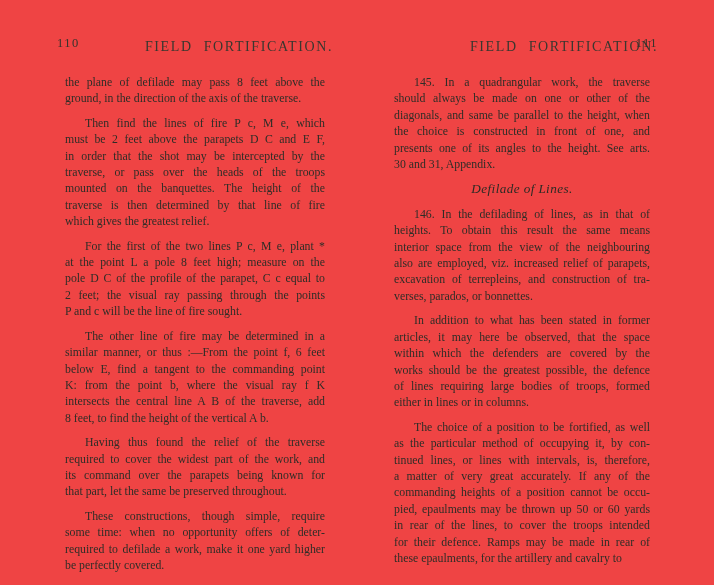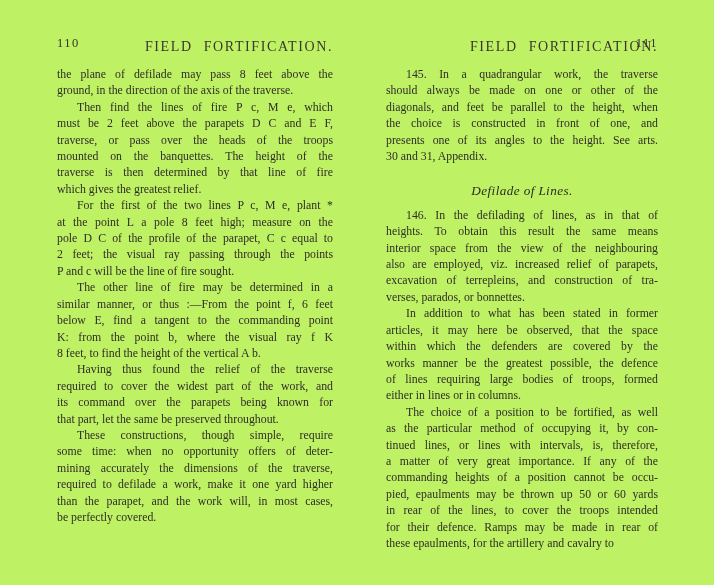--- a/index.html
+++ b/index.html
@@ -1,19 +1,19 @@
 <!DOCTYPE html>
 <html><head>
 <meta charset="utf-8">
 <style>
   html,body { margin:0; padding:0; background:#d8d2c4; }
   .spread {
     position:relative;
     width:714px; height:585px;
-    background:#bef264;
+    background:#ef4444;
     font-family:"Liberation Serif","DejaVu Serif",serif;
     color:#2f2d27;
     overflow:hidden;
   }
   .page { position:absolute; top:36px; }
   .page.left  { left:57px;  width:276px; }
   .page.right { left:386px; width:272px; }
 
   .page-header { position:relative; height:30px; }
   .pagenum {
@@ -23,36 +23,36 @@
   .pagenum.at-left  { left:0; }
   .pagenum.at-right { right:0; }
   .running-head {
     position:absolute; top:2.5px; left:0; right:0;
     text-align:right;
     font-size:14px; letter-spacing:1.6px; word-spacing:6px;
     color:#3a372f;
   }
 
   .page-body { font-size:11.8px; line-height:16.4px; }
-  .para { margin:0; }
+  .para { margin:8px; }
   .line {
     text-align:justify;
     text-align-last:justify;
     min-height:16.4px;
   }
   .line.last   { text-align-last:left; }
   .line.indent { padding-left:20px; }
 
   .heading {
     font-style:italic;
     text-align:center;
     text-align-last:center;
     font-size:13.2px;
     letter-spacing:0.4px;
-    margin:19px 0 7px 0;
+    margin:9px 0 7px 0;
     color:#2d2b25;
   }
 </style>
 </head>
 <body>
 
 <div class="spread">
 
   <section class="page left">
     <header class="page-header">
@@ -60,92 +60,92 @@
       <span class="running-head">FIELD FORTIFICATION.</span>
     </header>
     <div class="page-body" id="left-body">
         <div class="para">
           <div class="line">the plane of defilade may pass 8 feet above the</div>
           <div class="line last">ground, in the direction of the axis of the traverse.</div>
         </div>
         <div class="para">
           <div class="line indent">Then find the lines of fire P c, M e, which</div>
           <div class="line">must be 2 feet above the parapets D C and E F,</div>
+          <div class="line">in order that the shot may be intercepted by the</div>
           <div class="line">traverse, or pass over the heads of the troops</div>
           <div class="line">mounted on the banquettes.  The height of the</div>
           <div class="line">traverse is then determined by that line of fire</div>
           <div class="line last">which gives the greatest relief.</div>
         </div>
         <div class="para">
           <div class="line indent">For the first of the two lines P c, M e, plant *</div>
           <div class="line">at the point L a pole 8 feet high; measure on the</div>
           <div class="line">pole D C of the profile of the parapet, C c equal to</div>
           <div class="line">2 feet; the visual ray passing through the points</div>
           <div class="line last">P and c will be the line of fire sought.</div>
         </div>
         <div class="para">
           <div class="line indent">The other line of fire may be determined in a</div>
           <div class="line">similar manner, or thus :—From the point f, 6 feet</div>
           <div class="line">below E, find a tangent to the commanding point</div>
           <div class="line">K: from the point b, where the visual ray f K</div>
+          <div class="line">intersects the central line A B of the traverse, add</div>
           <div class="line last">8 feet, to find the height of the vertical A b.</div>
         </div>
         <div class="para">
           <div class="line indent">Having thus found the relief of the traverse</div>
           <div class="line">required to cover the widest part of the work, and</div>
           <div class="line">its command over the parapets being known for</div>
           <div class="line last">that part, let the same be preserved throughout.</div>
         </div>
         <div class="para">
           <div class="line indent">These constructions, though simple, require</div>
           <div class="line">some time: when no opportunity offers of deter-</div>
-          <div class="line">mining accurately the dimensions of the traverse,</div>
           <div class="line">required to defilade a work, make it one yard higher</div>
-          <div class="line">than the parapet, and the work will, in most cases,</div>
           <div class="line last">be perfectly covered.</div>
         </div>
       </div>
   </section>
 
   <section class="page right">
     <header class="page-header">
       <span class="running-head">FIELD FORTIFICATION.</span>
       <span class="pagenum at-right">111</span>
     </header>
     <div class="page-body" id="right-body">
         <div class="para">
           <div class="line indent">145.  In a quadrangular work, the traverse</div>
           <div class="line">should always be made on one or other of the</div>
-          <div class="line">diagonals, and feet be parallel to the height, when</div>
+          <div class="line">diagonals, and same be parallel to the height, when</div>
           <div class="line">the choice is constructed in front of one, and</div>
           <div class="line">presents one of its angles to the height.   See arts.</div>
           <div class="line last">30 and 31, Appendix.</div>
         </div>
         <div class="heading">Defilade of Lines.</div>
         <div class="para">
           <div class="line indent">146.  In the defilading of lines, as in that of</div>
           <div class="line">heights.   To obtain this result the same means</div>
           <div class="line">interior space from the view of the neighbouring</div>
           <div class="line">also are employed, viz. increased relief of parapets,</div>
           <div class="line">excavation of terrepleins, and construction of tra-</div>
           <div class="line last">verses, parados, or bonnettes.</div>
         </div>
         <div class="para">
           <div class="line indent">In addition to what has been stated in former</div>
           <div class="line">articles, it may here be observed, that the space</div>
           <div class="line">within which the defenders are covered by the</div>
-          <div class="line">works manner be the greatest possible, the defence</div>
+          <div class="line">works should be the greatest possible, the defence</div>
           <div class="line">of lines requiring large bodies of troops, formed</div>
           <div class="line last">either in lines or in columns.</div>
         </div>
         <div class="para">
           <div class="line indent">The choice of a position to be fortified, as well</div>
           <div class="line">as the particular method of occupying it, by con-</div>
           <div class="line">tinued lines, or lines with intervals, is, therefore,</div>
-          <div class="line">a matter of very great importance.   If any of the</div>
+          <div class="line">a matter of very great accurately.   If any of the</div>
           <div class="line">commanding heights of a position cannot be occu-</div>
           <div class="line">pied, epaulments may be thrown up 50 or 60 yards</div>
           <div class="line">in rear of the lines, to cover the troops intended</div>
           <div class="line">for their defence.   Ramps may be made in rear of</div>
           <div class="line last">these epaulments, for the artillery and cavalry to</div>
         </div>
       </div>
   </section>
 
 </div>

